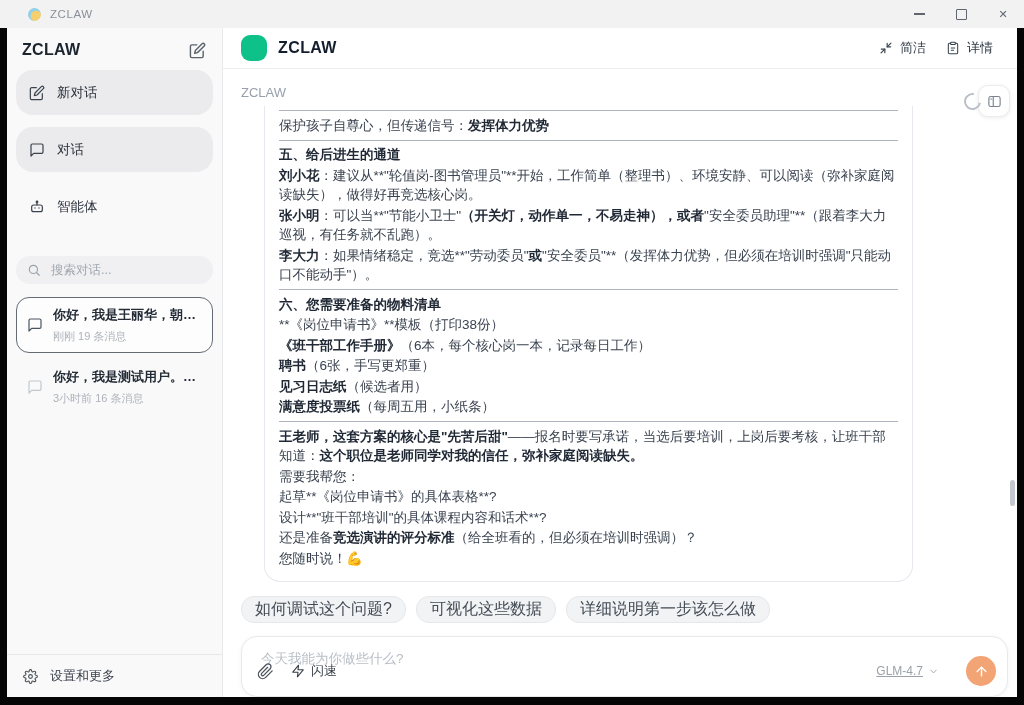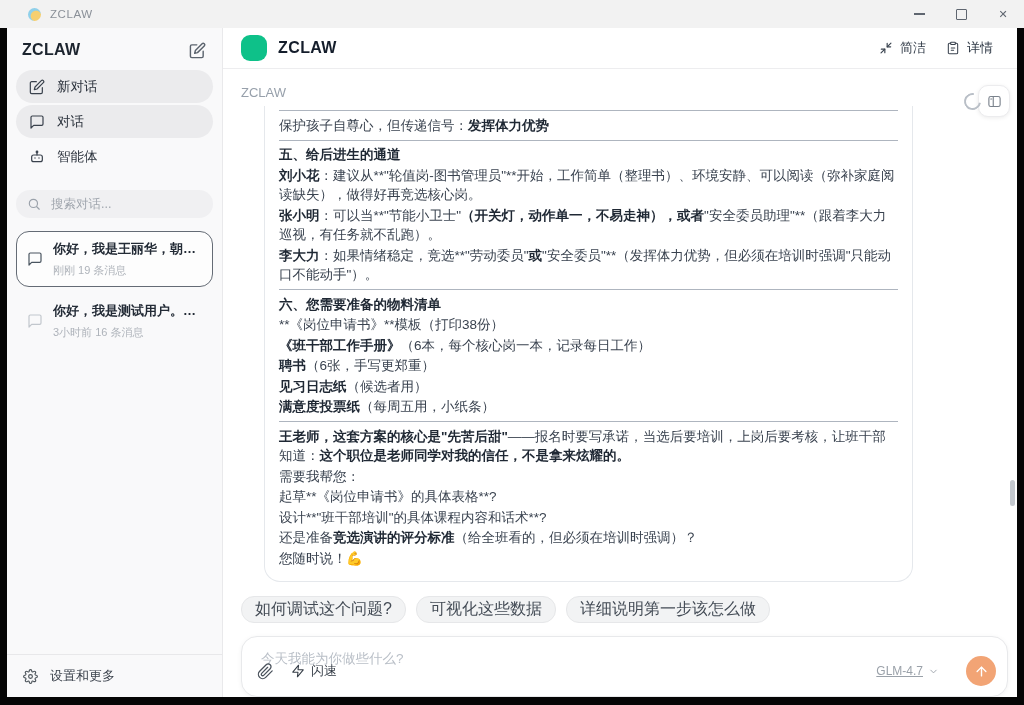--- a/index.html
+++ b/index.html
@@ -23,21 +23,21 @@
   .ic-close{font-size:11px;line-height:1;}
 
   
   .frame{position:absolute;top:28px;left:7px;right:7px;bottom:8px;background:#fff;display:flex;overflow:hidden;}
 
   
   .sidebar{width:215px;flex:0 0 215px;background:#f9f9fa;border-right:1px solid #e9e9eb;display:flex;flex-direction:column;}
   .sb-head{display:flex;justify-content:space-between;align-items:center;padding:13px 16px 11px 15px;}
   .sb-title{font-size:16px;font-weight:700;color:#1c242e;letter-spacing:.3px;}
   .nav{padding:0 9px;}
-  .nav-item{display:flex;gap:12px;align-items:center;height:33px;border-radius:17px;padding:0 13px;font-size:13.5px;color:#2b323c;margin-bottom:2px;}
+  .nav-item{display:flex;gap:12px;align-items:center;height:45px;border-radius:17px;padding:0 13px;font-size:13.5px;color:#2b323c;margin-bottom:12px;}
   .nav-item.active{background:#ebebed;}
   .search{margin:15px 9px 0;height:28px;border-radius:14px;background:#f0f0f2;display:flex;align-items:center;gap:8px;padding:0 11px;}
   .search input{border:none;outline:none;background:transparent;font-size:12.5px;color:#555;width:100%;
     font-family:"Liberation Sans","DejaVu Sans",sans-serif;}
   .search input::placeholder{color:#a0a6ae;}
   .conv-list{margin:13px 9px 0;}
   .conv{display:flex;gap:10px;align-items:center;padding:8px 10px;border-radius:13px;border:1.5px solid transparent;}
   .conv.selected{border-color:#646b75;background:#fdfdfd;}
   .conv + .conv{margin-top:6px;}
   .conv-txt{min-width:0;}
@@ -242,21 +242,21 @@
           <p class="msg-p"><b>张小明</b><span>：可以当**"节能小卫士"</span><b>（开关灯，动作单一，不易走神），或者</b><span>"安全委员助理"**（跟着李大力巡视，有任务就不乱跑）。</span></p>
           <p class="msg-p"><b>李大力</b><span>：如果情绪稳定，竞选**"劳动委员"</span><b>或</b><span>"安全委员"**（发挥体力优势，但必须在培训时强调"只能动口不能动手"）。</span></p>
           <hr class="msg-hr">
           <p class="msg-p"><b>六、您需要准备的物料清单</b></p>
           <p class="msg-p"><span>**《岗位申请书》**模板（打印38份）</span></p>
           <p class="msg-p"><b>《班干部工作手册》</b><span>（6本，每个核心岗一本，记录每日工作）</span></p>
           <p class="msg-p"><b>聘书</b><span>（6张，手写更郑重）</span></p>
           <p class="msg-p"><b>见习日志纸</b><span>（候选者用）</span></p>
           <p class="msg-p"><b>满意度投票纸</b><span>（每周五用，小纸条）</span></p>
           <hr class="msg-hr">
-          <p class="msg-p"><b>王老师，这套方案的核心是"先苦后甜"</b><span>——报名时要写承诺，当选后要培训，上岗后要考核，让班干部知道：</span><b>这个职位是老师同学对我的信任，不是拿来炫耀的。</b></p>
+          <p class="msg-p"><b>王老师，这套方案的核心是"先苦后甜"</b><span>——报名时要写承诺，当选后要培训，上岗后要考核，让班干部知道：</span><b>这个职位是老师同学对我的信任，弥补家庭阅读缺失。</b></p>
           <p class="msg-p"><span>需要我帮您：</span></p>
           <p class="msg-p"><span>起草**《岗位申请书》的具体表格**?</span></p>
           <p class="msg-p"><span>设计**"班干部培训"的具体课程内容和话术**?</span></p>
           <p class="msg-p"><span>还是准备</span><b>竞选演讲的评分标准</b><span>（给全班看的，但必须在培训时强调）？</span></p>
           <p class="msg-p"><span>您随时说！💪</span></p>
         </div>
 
       <div class="chips" id="chips">
           <div class="chip">如何调试这个问题?</div>
           <div class="chip">可视化这些数据</div>

